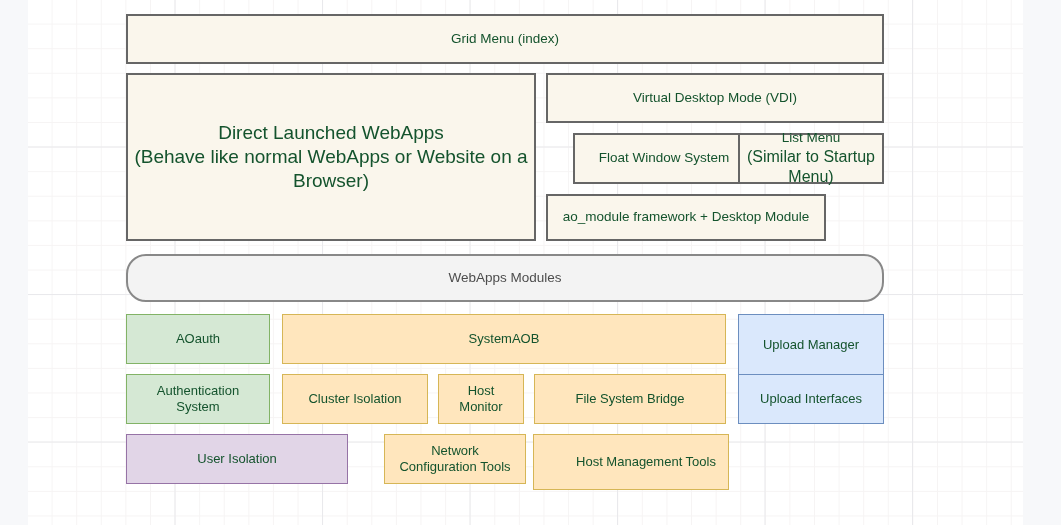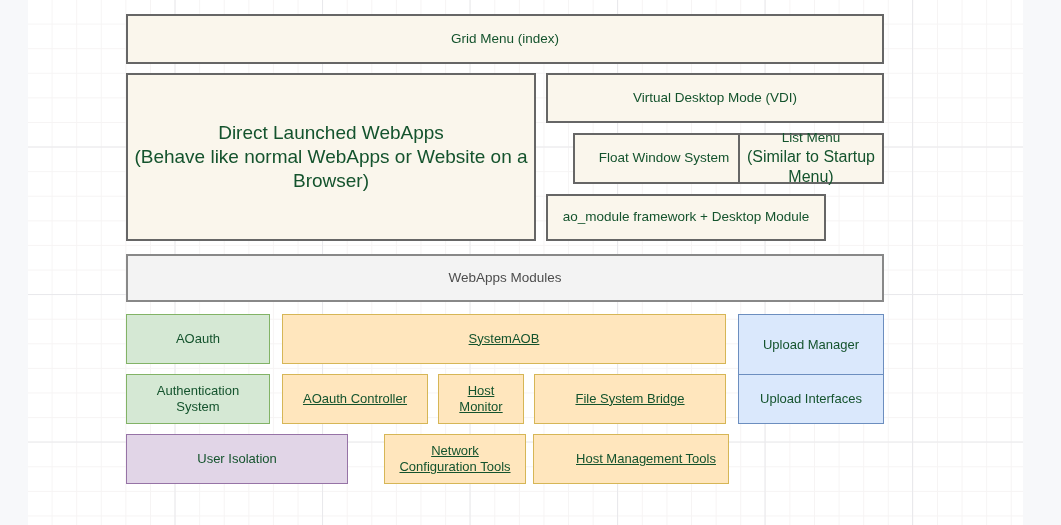--- a/index.html
+++ b/index.html
@@ -74,21 +74,20 @@
     border-width: 2px;
     color: #4d4d4d;
   }
   .green {
     background: #d5e8d4;
     border-color: #82b366;
   }
   .orange {
     background: #ffe6bd;
     border-color: #d6b656;
-    text-decoration: underline;
   }
   .blue {
     background: #dae8fc;
     border-color: #6c8ebf;
   }
   .purple {
     background: #e1d5e7;
     border-color: #9673a6;
   }
 </style>
@@ -122,21 +121,21 @@
     <div>
       <span>List Menu</span>
       <span class="sub">(Similar to Startup Menu)</span>
     </div>
   </div>
 
   <div class="node cream" style="left:546px; top:194px; width:280px; height:47px; font-size:13.5px;">
     <span>ao_module framework + Desktop Module</span>
   </div>
 
-  <div class="node grey" style="left:126px; top:254px; width:758px; height:48px; font-size:13.5px;">
+  <div class="node grey" style="left:126px; top:254px; width:758px; height:48px; font-size:13.5px;border-radius:20px;">
     <span>WebApps Modules</span>
   </div>
 
   <div class="node green" style="left:126px; top:314px; width:144px; height:50px;">
     <span>AOauth</span>
   </div>
 
   <div class="node orange" style="left:282px; top:314px; width:444px; height:50px;">
     <span>SystemAOB</span>
   </div>
@@ -146,21 +145,21 @@
   </div>
 
   <div class="node green" style="left:126px; top:374px; width:144px; height:50px;">
     <div>
       <span>Authentication</span><br>
       <span>System</span>
     </div>
   </div>
 
   <div class="node orange" style="left:282px; top:374px; width:146px; height:50px;">
-    <span>AOauth Controller</span>
+    <span>Cluster Isolation</span>
   </div>
 
   <div class="node orange" style="left:438px; top:374px; width:86px; height:50px;">
     <div>
       <span>Host</span><br>
       <span>Monitor</span>
     </div>
   </div>
 
   <div class="node orange" style="left:534px; top:374px; width:192px; height:50px;text-align:right;">
@@ -175,17 +174,17 @@
     <span>User Isolation</span>
   </div>
 
   <div class="node orange" style="left:384px; top:434px; width:142px; height:50px;">
     <div>
       <span>Network</span><br>
       <span>Configuration Tools</span>
     </div>
   </div>
 
-  <div class="node orange" style="left:533px; top:434px; width:196px; height:50px;padding-left:36px;">
+  <div class="node orange" style="left:533px; top:434px; width:196px; height:56px;padding-left:36px;">
     <span>Host Management Tools</span>
   </div>
 
 </div>
 
 </body></html>

